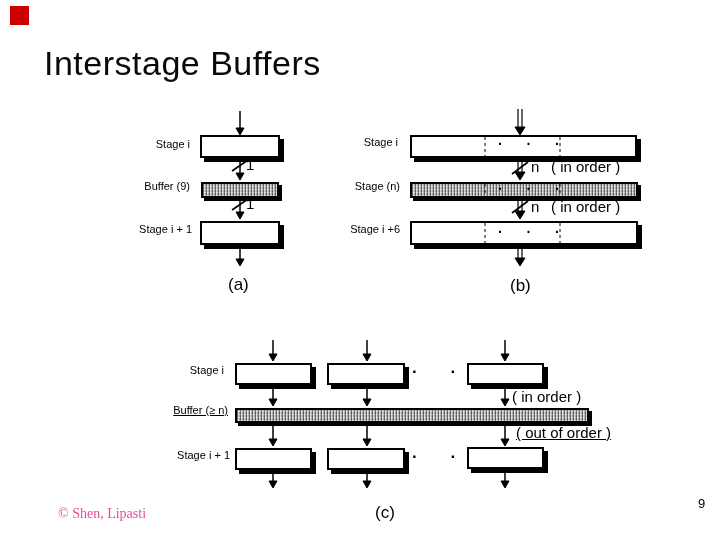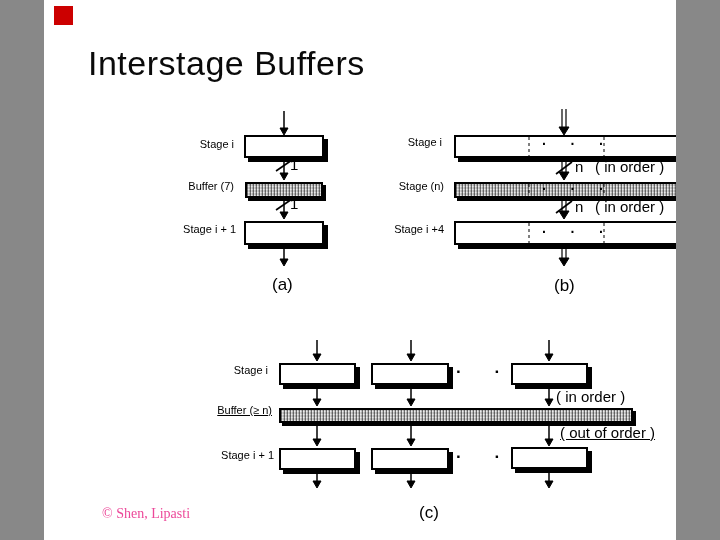--- a/index.html
+++ b/index.html
@@ -1,17 +1,17 @@
 <!DOCTYPE html>
 <html><head>
 <meta charset="utf-8">
 <style>
   html,body{margin:0;padding:0;background:#888;}
   .slide{
-    position:relative; width:632px; height:540px; background:#ffffff;
+    position:relative; width:720px; height:540px; background:#ffffff;
     font-family:"Liberation Sans", sans-serif; color:#000; overflow:hidden;
     margin:0 auto;
   }
   .mark{position:absolute; left:10px; top:6px; width:19px; height:19px; background:#cc0000;}
   .title{
     position:absolute; left:44px; top:44px; font-size:34px; letter-spacing:0.5px;
     font-weight:400; color:#0a0a0a; white-space:nowrap;
   }
   .lbl{
     position:absolute; font-size:11px; white-space:nowrap; text-align:right;
@@ -44,21 +44,21 @@
 
 <div class="slide">
 
   <div class="mark"></div>
   <div class="title">Interstage Buffers</div>
 
   <div>
     <div class="lbl" style="left:88px; top:138px; width:102px;">Stage i</div>
     <div class="box" style="left:200px; top:135px; width:80px; height:23px;"></div>
 
-    <div class="lbl" style="left:88px; top:180px; width:102px;">Buffer (7)</div>
+    <div class="lbl" style="left:88px; top:180px; width:102px;">Buffer (9)</div>
     <div class="buffer" style="left:201px; top:182px; width:78px; height:16px;"></div>
 
     <div class="lbl" style="left:88px; top:223px; width:104px;">Stage i + 1</div>
     <div class="box" style="left:200px; top:221px; width:80px; height:24px;"></div>
 
     <div class="ann" style="left:246px; top:156px;">1</div>
     <div class="ann" style="left:246px; top:195px;">1</div>
 
     <div class="cap" style="left:228px; top:275px;">(a)</div>
   </div>
@@ -71,21 +71,21 @@
     <div class="ann" style="left:531px; top:158px;">n</div>
     <div class="ann" style="left:551px; top:158px;">( in order )</div>
 
     <div class="lbl" style="left:300px; top:180px; width:100px;">Stage (n)</div>
     <div class="buffer" style="left:410px; top:182px; width:228px; height:16px;"></div>
     <div class="dots" style="left:498px; top:181px;">· · ·</div>
 
     <div class="ann" style="left:531px; top:198px;">n</div>
     <div class="ann" style="left:551px; top:198px;">( in order )</div>
 
-    <div class="lbl" style="left:300px; top:223px; width:100px;">Stage i +4</div>
+    <div class="lbl" style="left:300px; top:223px; width:100px;">Stage i +6</div>
     <div class="box" style="left:410px; top:221px; width:228px; height:24px;"></div>
     <div class="dots" style="left:498px; top:224px;">· · ·</div>
 
     <div class="cap" style="left:510px; top:276px;">(b)</div>
   </div>
 
   <div>
     <div class="lbl" style="left:128px; top:364px; width:96px;">Stage i</div>
     <div class="box" style="left:235px; top:363px; width:77px; height:22px;"></div>
     <div class="box" style="left:327px; top:363px; width:78px; height:22px;"></div>

